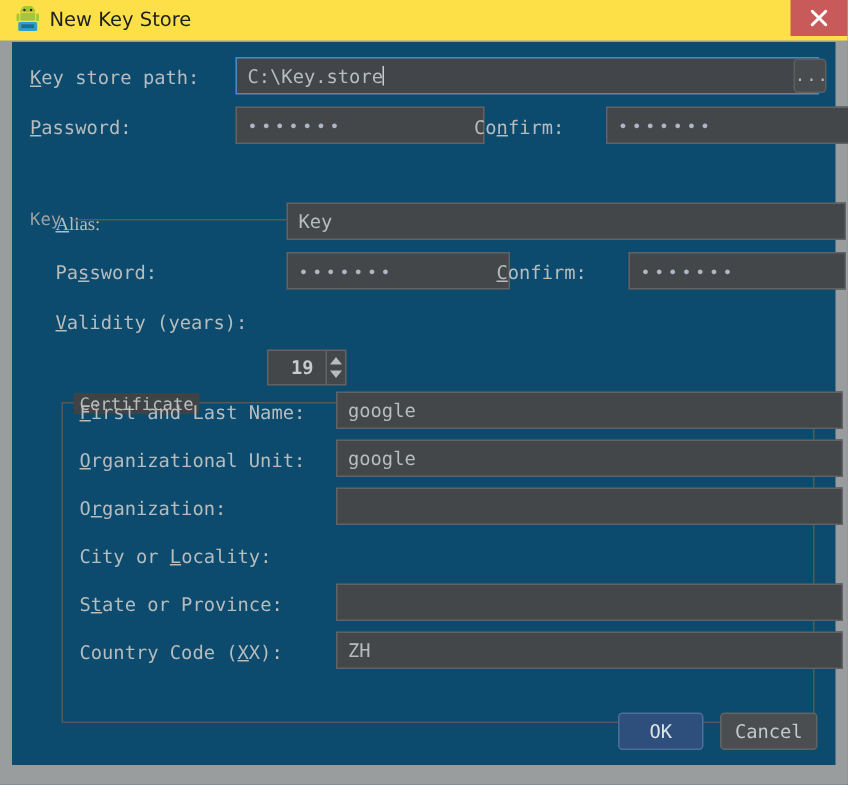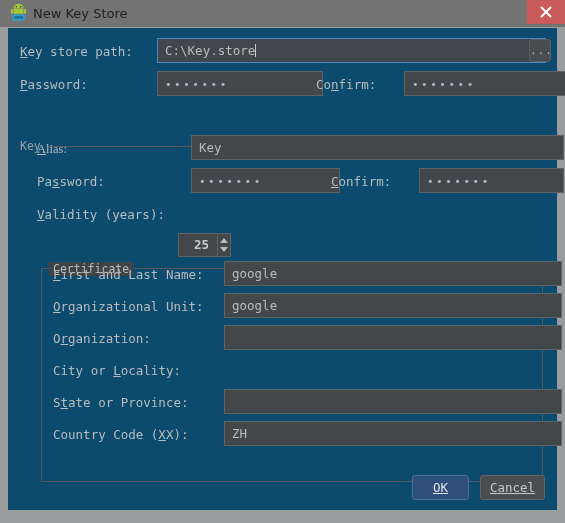--- a/index.html
+++ b/index.html
@@ -23,21 +23,21 @@
     background: #9a9d9e;
     box-sizing: border-box;
   }
 
   
   .titlebar {
     position: absolute;
     left: 0; top: 0;
     width: 565px;
     height: 27px;
-    background: #737373;
+    background: #fde047;
   }
   .title-icon {
     position: absolute;
     left: 9px; top: 4px;
     width: 19px; height: 19px;
   }
   .title-text {
     position: absolute;
     left: 33px; top: 4px;
     height: 19px;
@@ -202,21 +202,20 @@
   .btn {
     position: absolute;
     box-sizing: border-box;
     height: 25px;
     line-height: 23px;
     text-align: center;
     font-family: "DejaVu Sans Mono", monospace;
     font-size: 12.5px;
     border-radius: 3px;
     cursor: pointer;
-    text-decoration: underline;
   }
   .btn-ok {
     left: 412px; top: 480px;
     width: 57px;
     background: #2e4f7c;
     border: 1px solid #4b6e9b;
     color: #dfe4e6;
   }
   .btn-cancel {
     left: 480px; top: 480px;
@@ -271,21 +270,21 @@
     <div class="label" style="left:29px; top:113px;font-family:Liberation Serif, serif;"><u>A</u><span>lias:</span></div>
     <div class="field" style="left:162px; top:107px; width:373px; height:25px;"><span>Key</span></div>
 
     <div class="label" style="left:29px; top:146px;"><span>Pa</span><u>s</u><span>sword:</span></div>
     <div class="field" style="left:162px; top:140px; width:149px; height:25px;"><span class="dots">•••••••</span></div>
     <div class="label" style="left:323px; top:146px;"><u>C</u><span>onfirm:</span></div>
     <div class="field" style="left:390px; top:140px; width:145px; height:25px;"><span class="dots">•••••••</span></div>
 
     <div class="label" style="left:29px; top:179px;text-align:right;"><u>V</u><span>alidity (years):</span></div>
     <div class="spinner">
-      <div class="spinner-value">25</div>
+      <div class="spinner-value">19</div>
       <div class="spinner-btns">
         <div class="spin-arrow spin-up"></div>
         <div class="spin-arrow spin-down"></div>
       </div>
     </div>
 
     <div class="group-cert"></div>
     <div class="group-cert-label">Certificate</div>
 
     <div class="label" style="left:45px; top:239px;"><span></span><u>F</u><span>irst and Last Name:</span></div>

